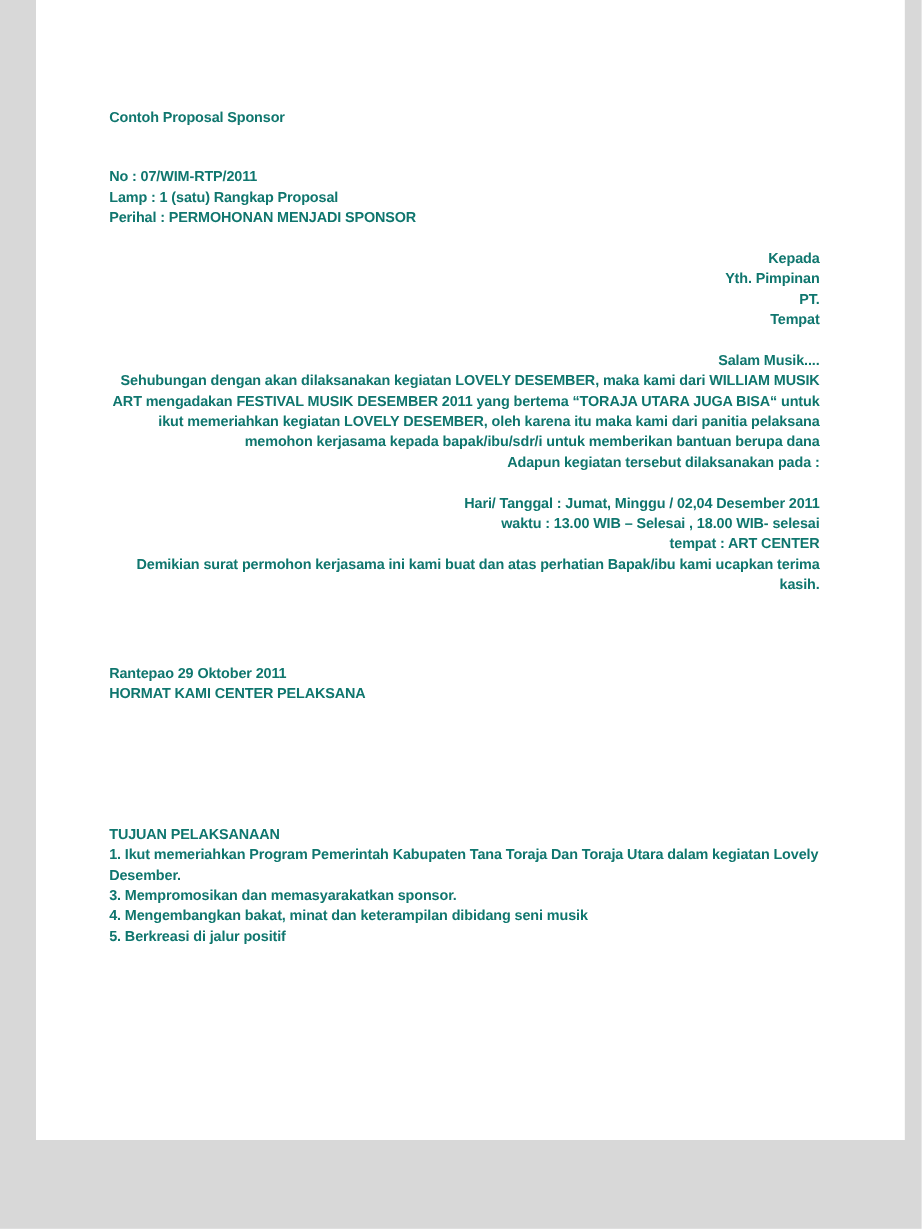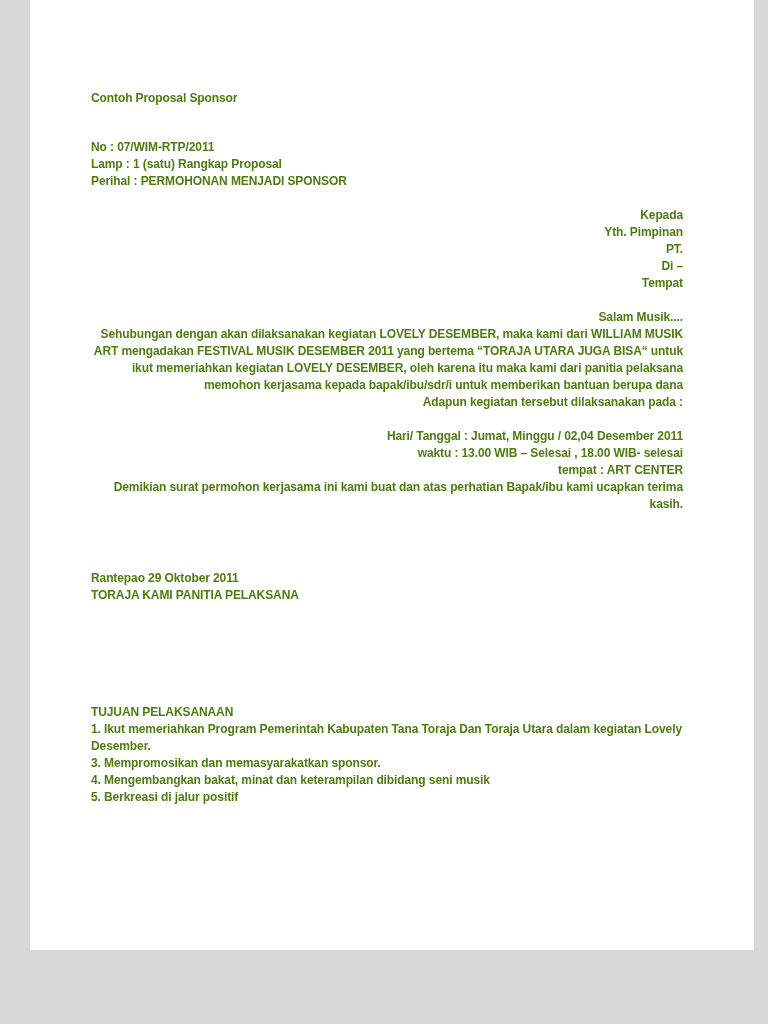--- a/index.html
+++ b/index.html
@@ -19,21 +19,21 @@
     left: 30px;
     top: 0;
     width: 724px;
     height: 950px;
     background: #ffffff;
     box-sizing: border-box;
     padding: 90px 0 0 61px;
   }
   .doc {
     width: 592px;
-    color: #4d7c0f;
+    color: #0f766e;
     font-size: 12px;
     font-weight: bold;
     line-height: 17px;
     letter-spacing: -0.1px;
   }
   .block {
     margin: 0;
     padding: 0;
   }
   .mt-1 { margin-top: 17px; text-align: right; }
@@ -54,40 +54,39 @@
     <div class="block mt-2">
       <div class="line">No : 07/WIM-RTP/2011</div>
       <div class="line">Lamp : 1 (satu) Rangkap Proposal</div>
       <div class="line">Perihal : PERMOHONAN MENJADI SPONSOR</div>
     </div>
 
     <div class="block mt-1">
       <div class="line">Kepada</div>
       <div class="line">Yth. Pimpinan</div>
       <div class="line">PT.</div>
-      <div class="line">Di –</div>
       <div class="line">Tempat</div>
     </div>
 
     <div class="block mt-1">
       <div class="line">Salam Musik....</div>
       <div class="line">Sehubungan dengan akan dilaksanakan kegiatan LOVELY DESEMBER, maka kami dari WILLIAM MUSIK ART mengadakan FESTIVAL MUSIK DESEMBER 2011 yang bertema “TORAJA UTARA JUGA BISA“ untuk ikut memeriahkan kegiatan LOVELY DESEMBER, oleh karena itu maka kami dari panitia pelaksana memohon kerjasama kepada bapak/ibu/sdr/i untuk memberikan bantuan berupa dana</div>
       <div class="line">Adapun kegiatan tersebut dilaksanakan pada :</div>
     </div>
 
     <div class="block mt-1">
       <div class="line">Hari/ Tanggal : Jumat, Minggu / 02,04 Desember 2011</div>
       <div class="line">waktu : 13.00 WIB – Selesai , 18.00 WIB- selesai</div>
       <div class="line">tempat : ART CENTER</div>
       <div class="line">Demikian surat permohon kerjasama ini kami buat dan atas perhatian Bapak/ibu kami ucapkan terima kasih.</div>
     </div>
 
     <div class="block mt-3">
       <div class="line">Rantepao 29 Oktober 2011</div>
-      <div class="line">TORAJA KAMI PANITIA PELAKSANA</div>
+      <div class="line">HORMAT KAMI CENTER PELAKSANA</div>
     </div>
 
 
     <div class="block mt-big">
       <div class="line">TUJUAN PELAKSANAAN</div>
       <div class="line">1. Ikut memeriahkan Program Pemerintah Kabupaten Tana Toraja Dan Toraja Utara dalam kegiatan Lovely Desember.</div>
       <div class="line">3. Mempromosikan dan memasyarakatkan sponsor.</div>
       <div class="line">4. Mengembangkan bakat, minat dan keterampilan dibidang seni musik</div>
       <div class="line">5. Berkreasi di jalur positif</div>
     </div>

